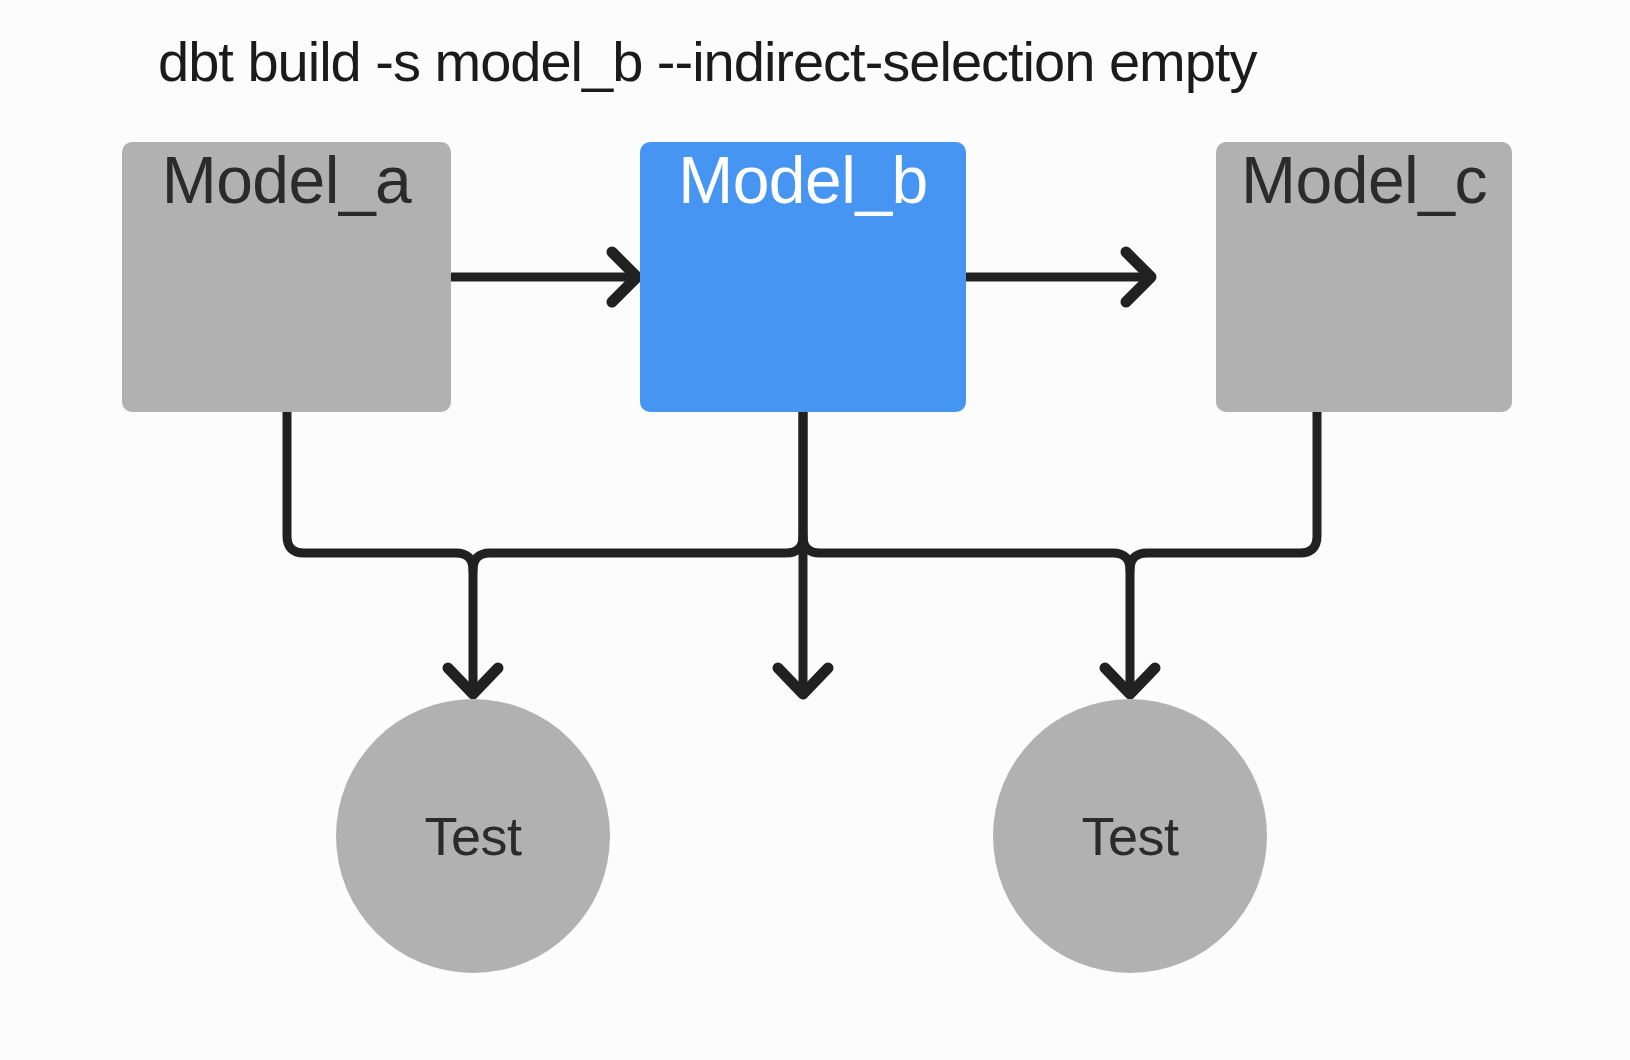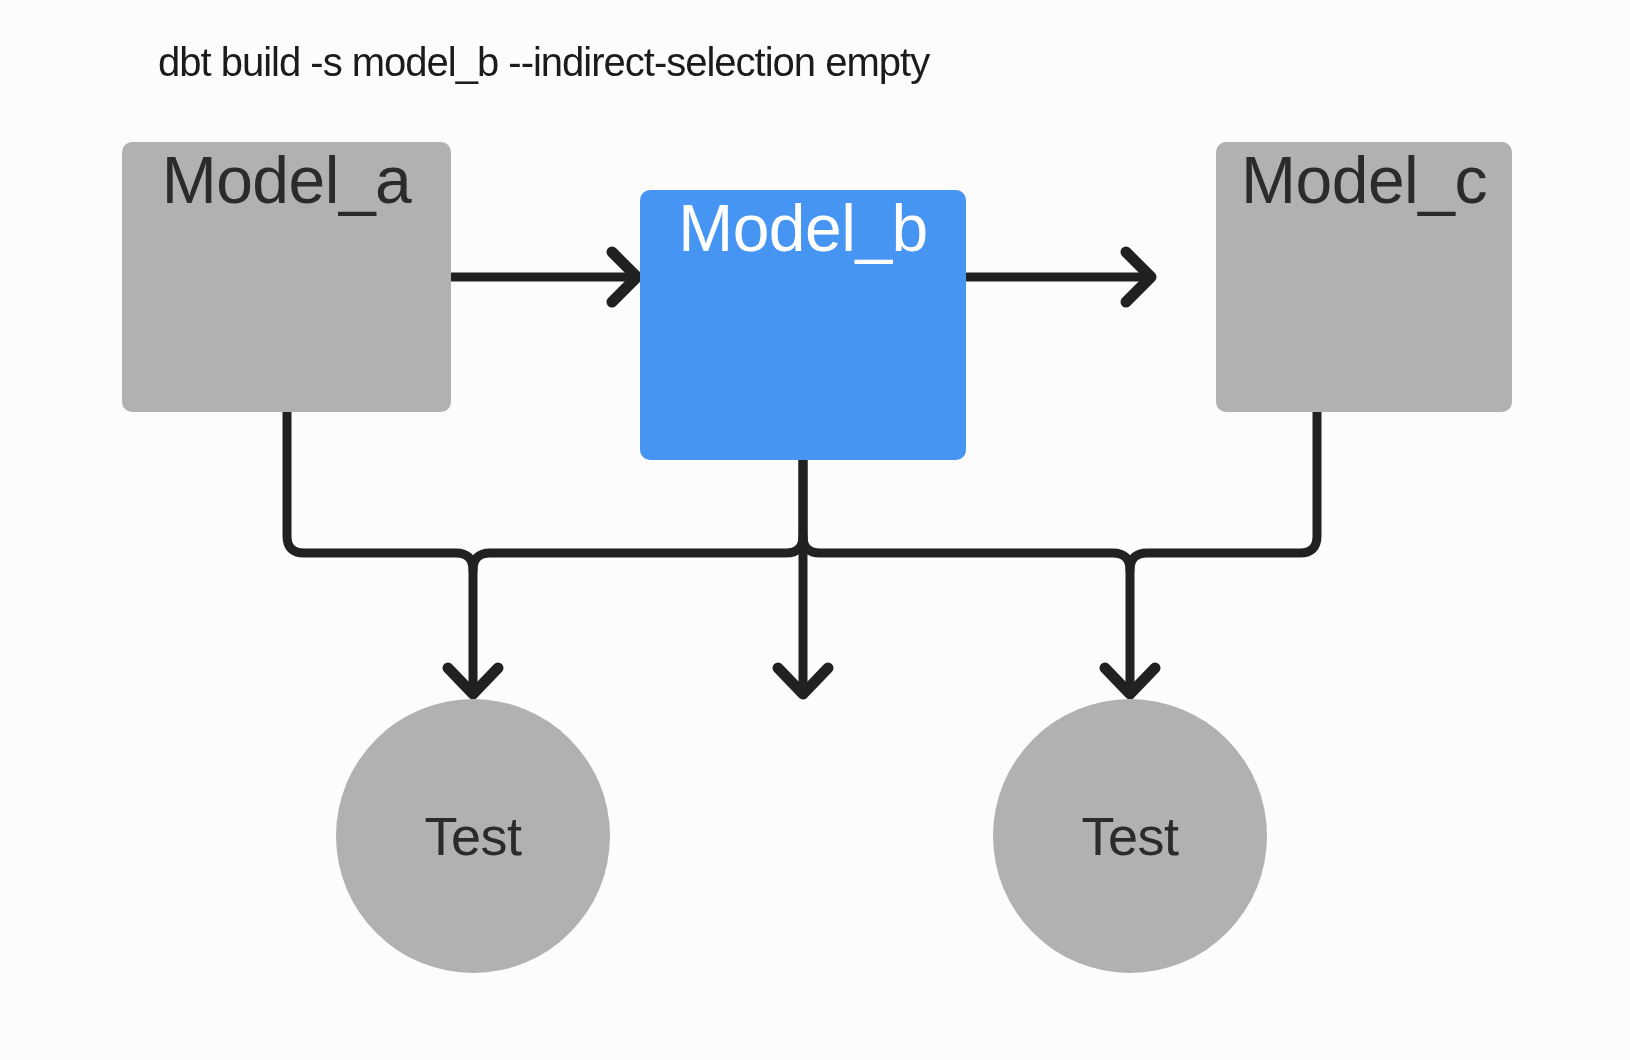--- a/index.html
+++ b/index.html
@@ -20,21 +20,21 @@
     width: 1630px;
     height: 1060px;
     background: var(--bg);
     overflow: hidden;
   }
 
   .diagram-title {
     position: absolute;
     left: 158px;
     top: 28px;
-    font-size: 40px;
+    font-size: 56px;
     line-height: 68px;
     font-weight: 500;
     letter-spacing: -1px;
     color: var(--title);
     white-space: nowrap;
   }
 
   svg.edges {
     position: absolute;
     left: 0;
@@ -65,21 +65,20 @@
     align-items: flex-start;
     justify-content: center;
     font-size: 66px;
     font-weight: 500;
     letter-spacing: -0.5px;
     color: var(--label-dark);
   }
   .model-box.selected {
     background: var(--blue);
     color: var(--label-light);
-    margin-top: 48px;
   }
   .box-a { left: 122px; width: 329px; }
   .box-b { left: 640px; width: 326px; }
   .box-c { left: 1216px; width: 296px; }
 
   .test-circle {
     position: absolute;
     top: 699px;
     width: 274px;
     height: 274px;

